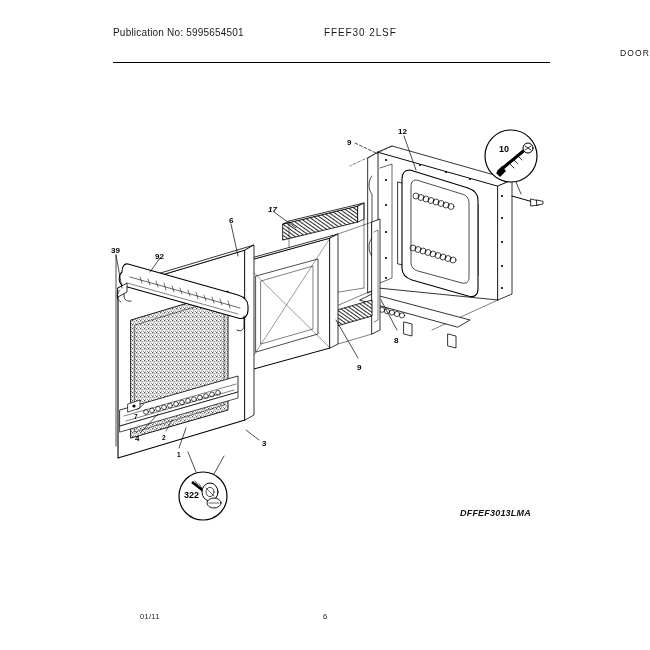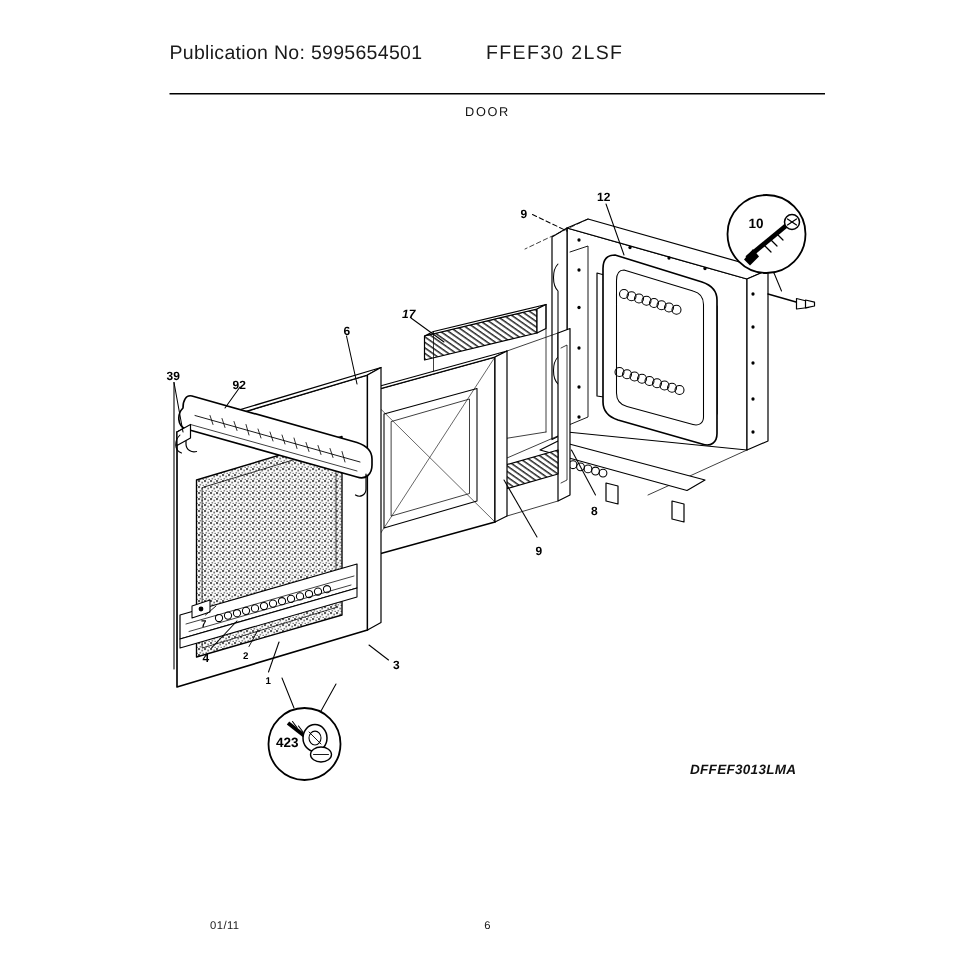--- a/index.html
+++ b/index.html
@@ -14,36 +14,35 @@
     position: relative;
     width: 650px;
     height: 650px;
     background: #ffffff;
     overflow: hidden;
   }
 
   
   .hdr-text {
     position: absolute;
-    font-size: 13px;
+    font-size: 10px;
     color: #1a1a1a;
     letter-spacing: 0.2px;
     white-space: nowrap;
   }
   #pub-no { left: 113px; top: 27px; }
   #model-no { left: 298px; top: 27px; letter-spacing: 0.9px; padding-left: 26px; }
   #section-title {
     position: absolute;
     left: 0; right: 0;
     top: 48px;
-    text-align: center;
+    text-align: right;
     font-size: 8.5px;
     color: #111;
     letter-spacing: 1.1px;
-    margin-top: 21px;
   }
   #hdr-rule {
     position: absolute;
     left: 113px;
     top: 62px;
     width: 437px;
     height: 1px;
     background: #000;
   }
 
@@ -372,20 +371,20 @@
   <div class="callout" style="left:398px; top:127px;">12</div>
   <div class="callout" style="left:394px; top:336px;">8</div>
   <div class="callout" style="left:357px; top:363px;">9</div>
   <div class="callout sm" style="left:134px; top:413px;">7</div>
   <div class="callout" style="left:135px; top:434px;">4</div>
   <div class="callout sm" style="left:162px; top:434px;">2</div>
   <div class="callout sm" style="left:177px; top:451px;">1</div>
   <div class="callout" style="left:262px; top:439px;">3</div>
 
   <div class="bubble-label" style="left:499px; top:144px;">10</div>
-  <div class="bubble-label" style="left:184px; top:490px;">423</div>
+  <div class="bubble-label" style="left:184px; top:490px;">322</div>
 
   <div id="diagram-code">DFFEF3013LMA</div>
 
   <div id="footer-date">01/11</div>
   <div id="footer-page">6</div>
 
 </div>
 
 </body></html>

